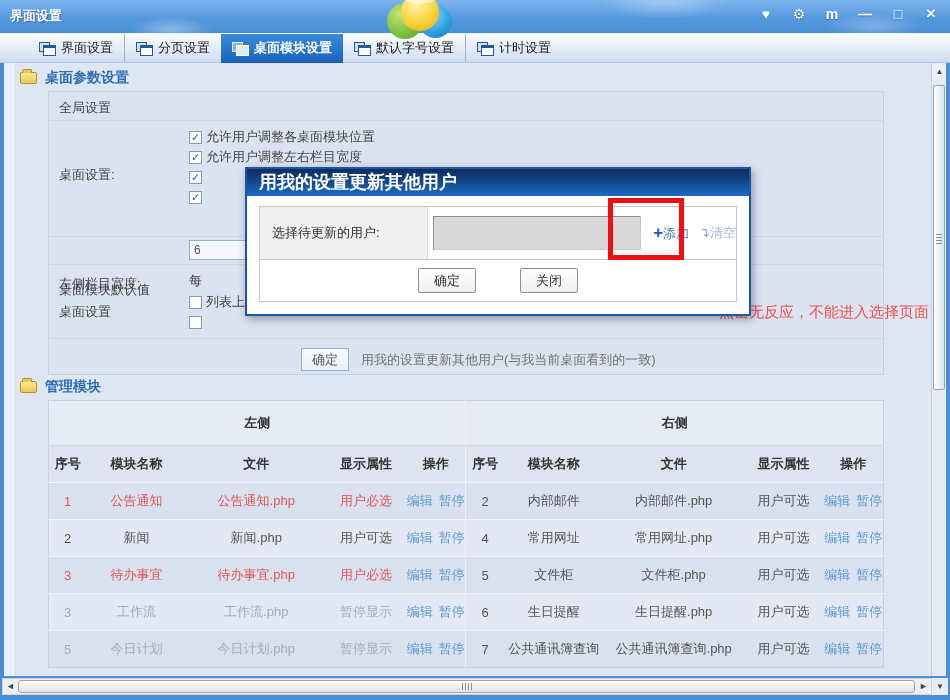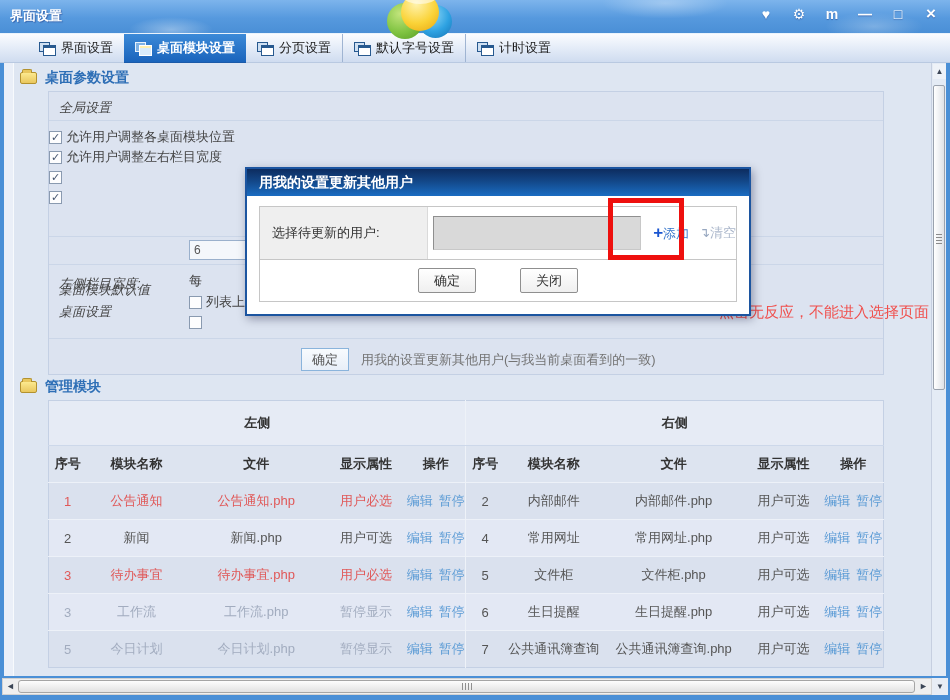--- a/index.html
+++ b/index.html
@@ -61,21 +61,21 @@
   .sec-title{font-size:14px;font-weight:bold;color:#2e6fb6;}
   .folder{width:17px;height:12px;background:linear-gradient(#fce98f,#e9c75e);
     border:1px solid #b3922f;border-radius:2px;position:relative;display:inline-block;}
   .folder::before{content:"";position:absolute;top:-4px;left:1px;width:8px;height:3px;
     background:#e9c75e;border:1px solid #b3922f;border-bottom:none;border-radius:2px 2px 0 0;}
   
   .panel1{position:absolute;left:44px;top:28px;width:836px;background:#dce3f0;
     border:1px solid #c4d0e4;font-size:13px;color:#444;}
   .prow{display:flex;border-top:1px solid #cbd6e8;}
   .prow:first-child{border-top:none;}
-  .rlabel{width:140px;flex-shrink:0;padding-left:10px;line-height:20px;font-style:italic;}
+  .rlabel{width:140px;flex-shrink:0;padding-left:10px;line-height:20px;}
   .rcontent{flex:1;}
   .row-global{height:28px;}  .row-global .rlabel{padding-top:6px;width:100%;}
   .row-desktop{height:116px;} .row-desktop .rlabel{padding-top:44px;}
   .row-desktop .rcontent{padding-top:6px;}
   .row-width{height:28px;}   .row-width .rlabel{padding-top:5px;margin-top:32px;}
   .row-width .rcontent{padding-top:3px;}
   .row-batch{height:74px;}   .row-batch .rlabel{padding-top:14px;line-height:22px;}
   .row-batch .rcontent{padding-top:5px;}
   .row-confirm{height:36px;} .row-confirm .rcontent{padding:6px 0 0 252px;display:flex;align-items:center;gap:12px;}
   .cb-line{height:20px;display:flex;align-items:center;gap:4px;}
@@ -102,21 +102,21 @@
   .table2 tbody tr.odd td{background:#dae1ee;}
   .table2 tbody tr.even td{background:#e3e8f4;}
   .half-sep{border-left:1px solid #eef2f8;}
   td.required{color:#e05858;}
   td.paused{color:#a2acbf;}
   .op-link{color:#5b9bd5;cursor:pointer;text-decoration:none;}
   .op-link + .op-link{margin-left:6px;}
   
   .dialog{position:absolute;left:241px;top:104px;width:506px;z-index:50;background:#fff;
     border:2px solid #1c55a0;box-shadow:2px 3px 9px rgba(0,0,40,.35);}
-  .dlg-title{height:27px;line-height:27px;padding-left:12px;color:#fff;font-size:14px;font-weight:bold;
+  .dlg-title{height:27px;line-height:27px;padding-left:12px;color:#fff;font-size:18px;font-weight:bold;
     background:linear-gradient(180deg,#0d2c5f 0%,#134788 45%,#1a6cc2 100%);}
   .dlg-body{padding:10px 12px 12px;}
   .dlg-box{border:1px solid #c6c6c6;}
   .dlg-row1{display:flex;align-items:center;height:52px;}
   .dlg-label-cell{width:168px;height:100%;background:#efefef;border-right:1px solid #dadada;
     display:flex;align-items:center;padding-left:12px;font-size:13px;color:#333;flex-shrink:0;}
   .dlg-input{margin-left:5px;width:256px;height:34px;background:#d9d9d9;
     border:1px solid;border-color:#8f8f8f #c8c8c8 #c8c8c8 #8f8f8f;font-family:inherit;}
   .dlg-add{margin-left:12px;font-size:13px;color:#3a78cc;cursor:pointer;white-space:nowrap;}
   .dlg-plus{font-size:17px;font-weight:bold;color:#1a55d0;}
@@ -171,27 +171,27 @@
     <span class="lobe lobe-blue"></span>
     <span class="lobe lobe-yellow"></span>
     <span class="lobe lobe-sheen"></span>
   </div>
 
   <div class="tabbar">
       <div class="tab">
         <span class="tab-icon"></span>
         <span>界面设置</span>
       </div>
+      <div class="tab">
+        <span class="tab-icon"></span>
+        <span>分页设置</span>
+      </div>
       <div class="tab active">
         <span class="tab-icon"></span>
         <span>桌面模块设置</span>
-      </div>
-      <div class="tab">
-        <span class="tab-icon"></span>
-        <span>分页设置</span>
       </div>
       <div class="tab">
         <span class="tab-icon"></span>
         <span>默认字号设置</span>
       </div>
       <div class="tab">
         <span class="tab-icon"></span>
         <span>计时设置</span>
       </div>
     </div>
@@ -201,20 +201,21 @@
     <div class="sec-header" style="top:6px;">
       <span class="folder"></span>
       <span class="sec-title">桌面参数设置</span>
     </div>
 
     <div class="panel1">
       <div class="prow row-global">
         <div class="rlabel">全局设置</div>
       </div>
       <div class="prow row-desktop">
+        <div class="rlabel">桌面设置:</div>
         <div class="rcontent" id="desktop-cbs">
             <div class="cb-line">
               <span class="cb checked"></span>
               <span>允许用户调整各桌面模块位置</span>
             </div>
             <div class="cb-line">
               <span class="cb checked"></span>
               <span>允许用户调整左右栏目宽度</span>
             </div>
             <div class="cb-line">

